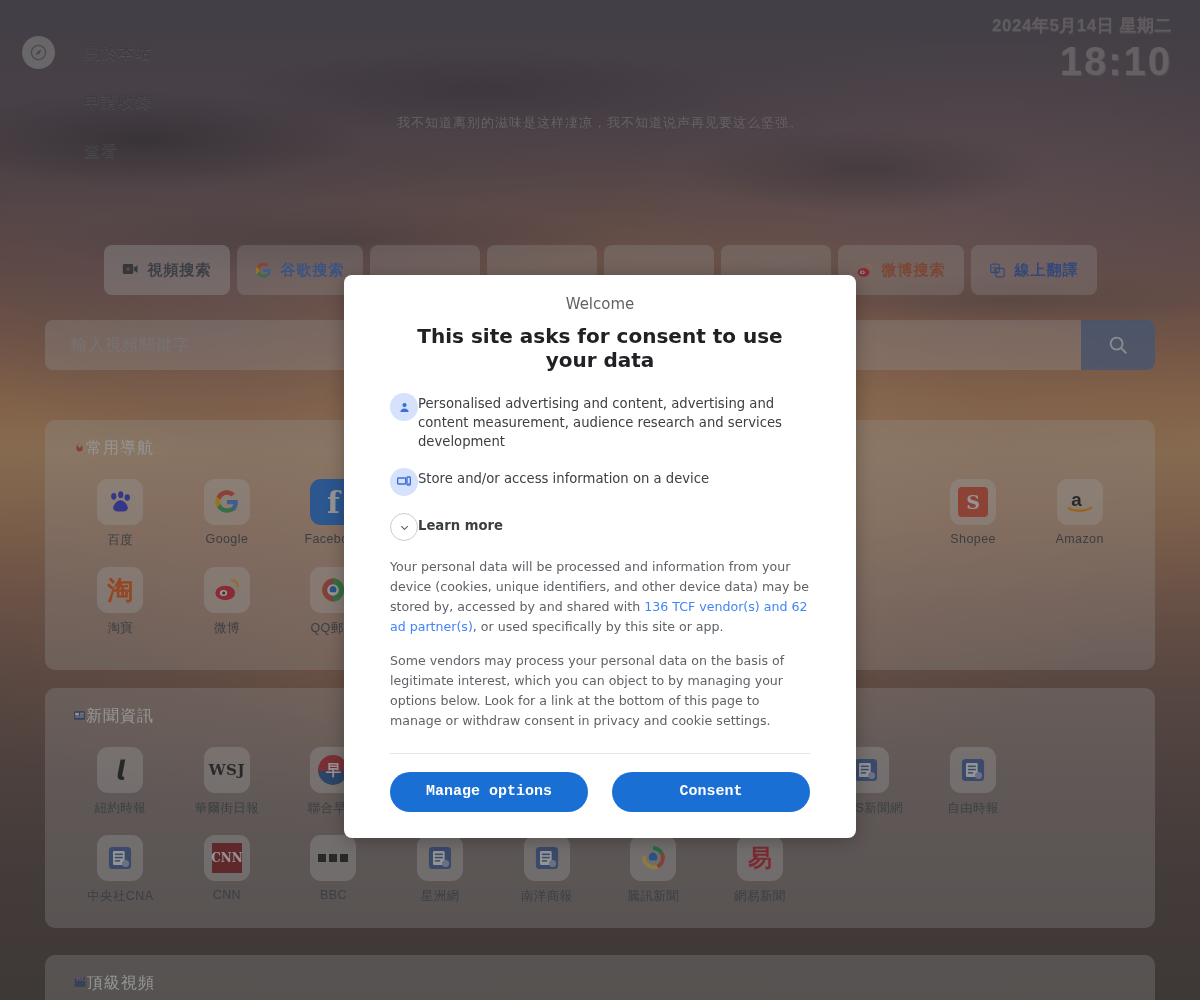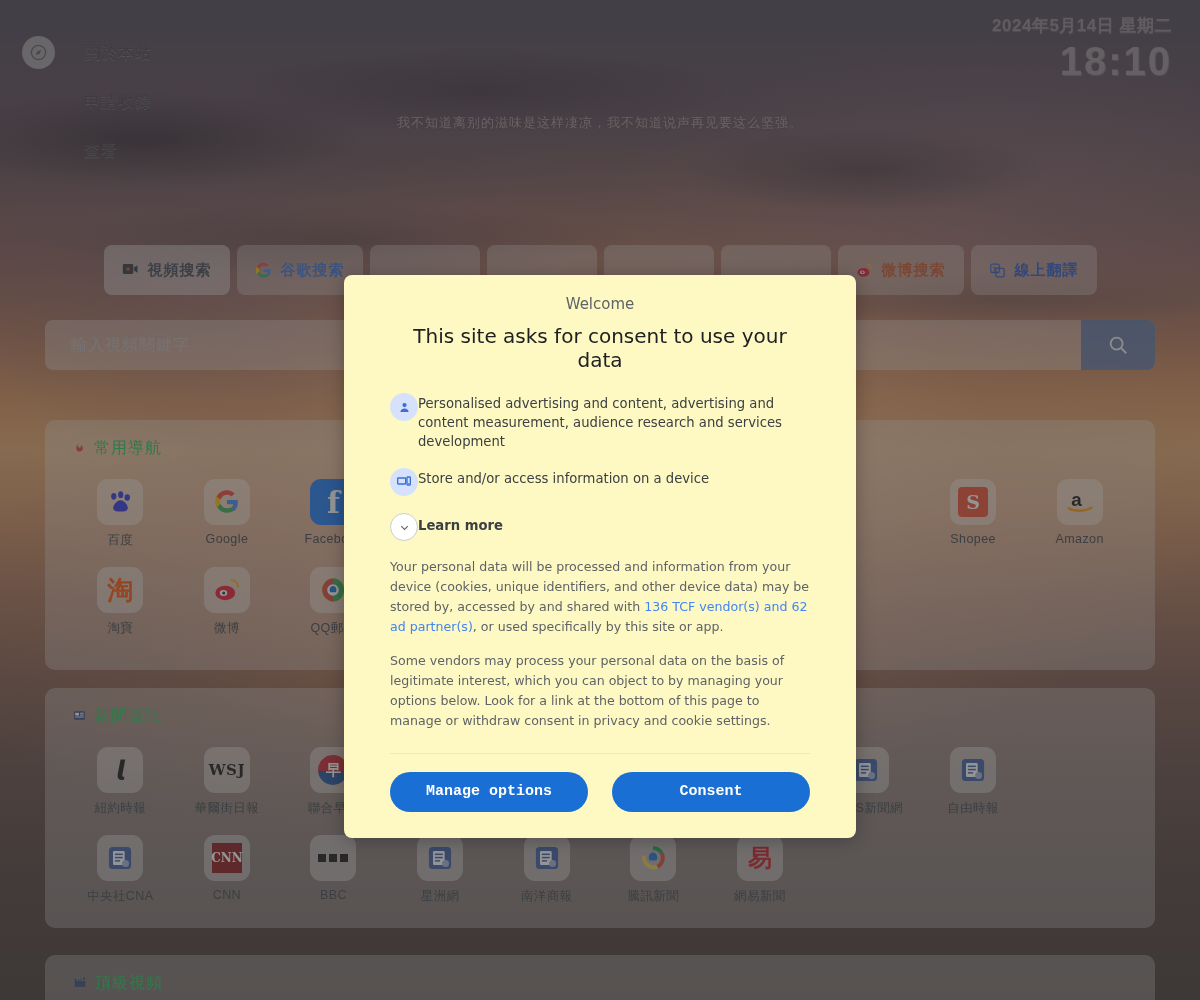--- a/index.html
+++ b/index.html
@@ -112,22 +112,22 @@
   .card {
     position: absolute; left: 45px; right: 45px;
     background: rgba(248,248,248,0.30);
     border-radius: 10px; padding: 18px 22px 22px;
   }
   #card-nav { top: 420px; height: 250px; }
   #card-news { top: 688px; height: 240px; }
   #card-video { top: 955px; height: 120px; }
 
   .card-title {
-    display: flex; align-items: center; gap: 8px;
-    font-size: 16px; color: #22c55e; font-weight: 500; letter-spacing: 1px;
+    display: flex; align-items: center; 
+    font-size: 16px; color: #ffffff; font-weight: 500; letter-spacing: 1px;
     margin-bottom: 12px; padding-left: 6px;
   }
   .grid { display: grid; grid-template-columns: repeat(10, 1fr); row-gap: 4px; }
   .site {
     display: flex; flex-direction: column; align-items: center; gap: 7px;
     padding: 8px 0 6px; cursor: pointer; border-radius: 8px;
   }
   .site-ico {
     width: 46px; height: 46px; border-radius: 11px;
     background: rgba(255,255,255,0.38);
@@ -138,29 +138,29 @@
     font-size: 12.5px; color: #3b424a; letter-spacing: .4px;
     max-width: 104px; text-align: center; white-space: nowrap;
   }
 
   
   #modal-layer {
     position: absolute; inset: 0; z-index: 60;
     display: flex; align-items: flex-start; justify-content: center;
   }
   #modal {
-    margin-top: 275px; width: 512px; background: #fef9c3; border-radius: 8px;
+    margin-top: 275px; width: 512px; background: #ffffff; border-radius: 8px;
     box-shadow: 0 2px 18px rgba(0,0,0,0.28);
     padding: 20px 46px 26px;
     font-family: "DejaVu Sans", "Liberation Sans", sans-serif;
   }
   #modal-welcome { text-align: center; font-size: 15px; color: #5f6368; }
   #modal-title {
     text-align: center; font-size: 20px; color: #202124;
-    margin-top: 11px; margin-bottom: 20px; font-weight: normal;
+    margin-top: 11px; margin-bottom: 20px; font-weight: bold;
   }
   .purpose { display: flex; align-items: flex-start; gap: 0; margin-bottom: 16px; }
   .purpose-ico {
     flex: 0 0 28px; width: 28px; height: 28px; border-radius: 50%;
     background: #d6e2fb; display: flex; align-items: center; justify-content: center;
     margin-top: 1px;
   }
   .purpose-text { font-size: 13.2px; line-height: 1.45; color: #3c4043; padding-top: 2px; }
   .learn-ico {
     flex: 0 0 28px; width: 28px; height: 28px; border-radius: 50%;

